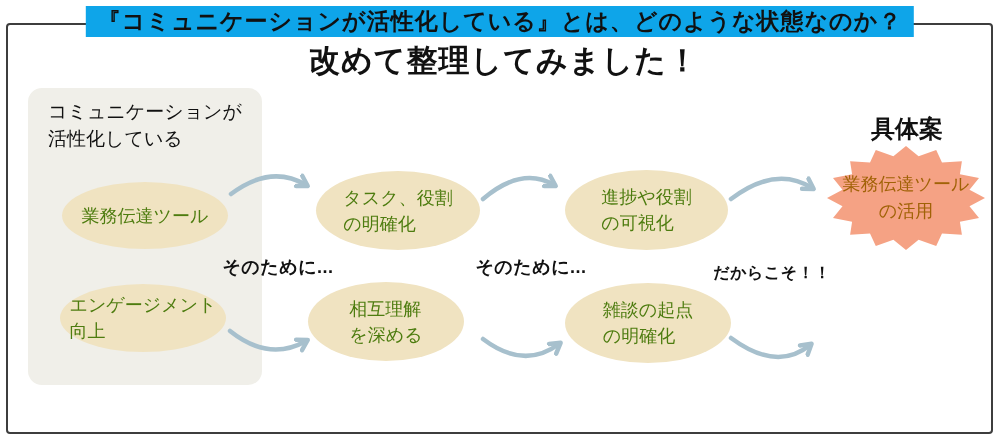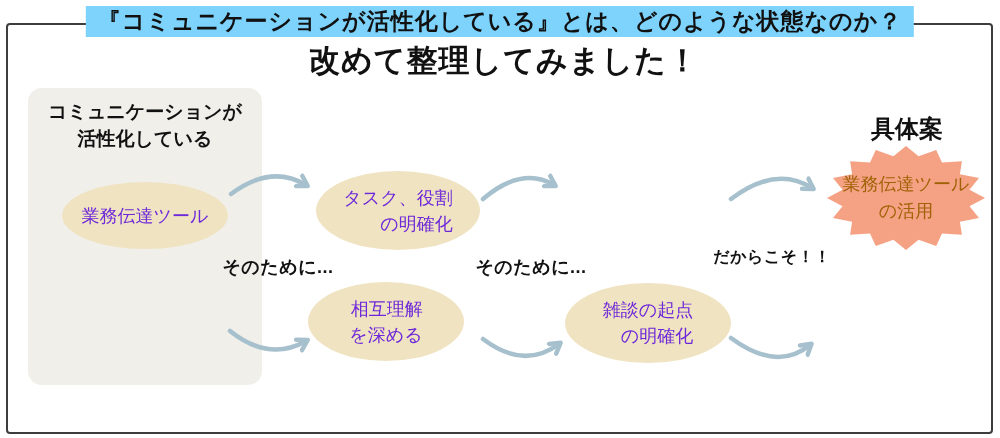--- a/index.html
+++ b/index.html
@@ -7,44 +7,44 @@
     position:relative;width:1000px;height:438px;background:#ffffff;
     font-family:"Liberation Sans","DejaVu Sans",sans-serif;color:var(--text,#111);
     overflow:hidden;
   }
   .border-box{
     position:absolute;left:6px;top:23px;width:983px;height:407px;
     border:2px solid var(--border,#3d3d3d);border-radius:4px;
   }
   .title-l1{
     position:absolute;left:500px;top:6px;transform:translateX(-50%);
-    background:#7dd3fc;padding:0 12px;white-space:nowrap;
+    background:#0ea5e9;padding:0 12px;white-space:nowrap;
     font-size:23px;font-weight:bold;letter-spacing:1px;z-index:6;
   }
   .title-l2{
     position:absolute;left:504px;top:40px;transform:translateX(-50%);
     white-space:nowrap;font-size:31px;font-weight:bold;letter-spacing:1px;z-index:6;
   }
   .panel{
     position:absolute;left:28px;top:88px;width:234px;height:297px;
     background:var(--panel-fill,#f0efe9);border-radius:14px;z-index:1;
   }
   .panel-heading{
     position:absolute;left:145px;top:98px;transform:translateX(-50%);
-    text-align:center;font-size:19px;font-weight:bold;line-height:27px;
+    font-size:19px;font-weight:normal;line-height:27px;
     white-space:pre-line;z-index:4;
   }
   .arrows{position:absolute;left:0;top:0;z-index:2;pointer-events:none;}
   .arrows path{fill:none;stroke:var(--arrow,#a7c0cd);stroke-width:4.5;stroke-linecap:round;}
   .ellipse{
     position:absolute;border-radius:50%;background:var(--ellipse-fill,#f0e3c1);
     display:flex;align-items:center;justify-content:center;z-index:3;
   }
   .ellipse span{
-    text-align:right;font-size:18px;line-height:26px;white-space:pre-line;color:#6d28d9;
+    text-align:left;font-size:18px;line-height:26px;white-space:pre-line;color:#4d7c0f;
   }
   .connector-label{
     position:absolute;transform:translateX(-50%);font-size:18px;font-weight:bold;
     white-space:nowrap;z-index:4;letter-spacing:0.5px;
   }
   .dakarakoso{font-size:16px;}
   .proposal-heading{
     position:absolute;left:907px;top:113px;transform:translateX(-50%);
     font-size:24px;font-weight:600;white-space:nowrap;z-index:4;
   }
@@ -81,36 +81,44 @@
     <path d="M 230 331 Q 269 362 306 341" marker-end="url(#ah)"></path>
     <path d="M 483 199 Q 522 166 554 185" marker-end="url(#ah)"></path>
     <path d="M 483 339 Q 524 370 559 344" marker-end="url(#ah)"></path>
     <path d="M 731 199 Q 776 165 812 188" marker-end="url(#ah)"></path>
     <path d="M 731 338 Q 777 372 810 345" marker-end="url(#ah)"></path>
   </svg>
 
   <div class="ellipse" style="left:62px;top:182px;width:166px;height:67px;">
     <span>業務伝達ツール</span>
   </div>
+  <div class="ellipse" style="left:60px;top:284px;width:166px;height:68px;">
+    <span>エンゲージメント
+向上</span>
+  </div>
   <div class="ellipse" style="left:316px;top:171px;width:164px;height:79px;">
     <span>タスク、役割
 の明確化</span>
   </div>
   <div class="ellipse" style="left:308px;top:282px;width:156px;height:79px;">
     <span>相互理解
 を深める</span>
   </div>
+  <div class="ellipse" style="left:565px;top:170px;width:163px;height:80px;">
+    <span>進捗や役割
+の可視化</span>
+  </div>
   <div class="ellipse" style="left:565px;top:283px;width:166px;height:80px;">
     <span>雑談の起点
 の明確化</span>
   </div>
 
   <div class="connector-label" style="left:278px;top:255px;">そのために...</div>
   <div class="connector-label" style="left:531px;top:255px;">そのために...</div>
-  <div class="connector-label dakarakoso" style="left:772px;top:247px;">だからこそ！！</div>
+  <div class="connector-label dakarakoso" style="left:772px;top:263px;">だからこそ！！</div>
 
   <div class="proposal-heading">具体案</div>
 
   <div class="starburst" style="left:826px;top:145px;">
     <svg width="160" height="106" viewBox="0 0 160 106">
       <polygon points="80.0,1.0 92.6,11.2 110.2,5.0 116.0,17.5 135.9,16.2 133.9,29.3 153.0,33.1 143.5,44.7 159.0,53.0 143.5,61.3 153.0,72.9 133.9,76.7 135.9,89.8 116.0,88.5 110.2,101.0 92.6,94.8 80.0,105.0 67.4,94.8 49.8,101.0 44.0,88.5 24.1,89.8 26.1,76.7 7.0,72.9 16.5,61.3 1.0,53.0 16.5,44.7 7.0,33.1 26.1,29.3 24.1,16.2 44.0,17.5 49.8,5.0 67.4,11.2"></polygon>
     </svg>
     <div class="star-label">業務伝達ツール
 の活用</div>
   </div>

